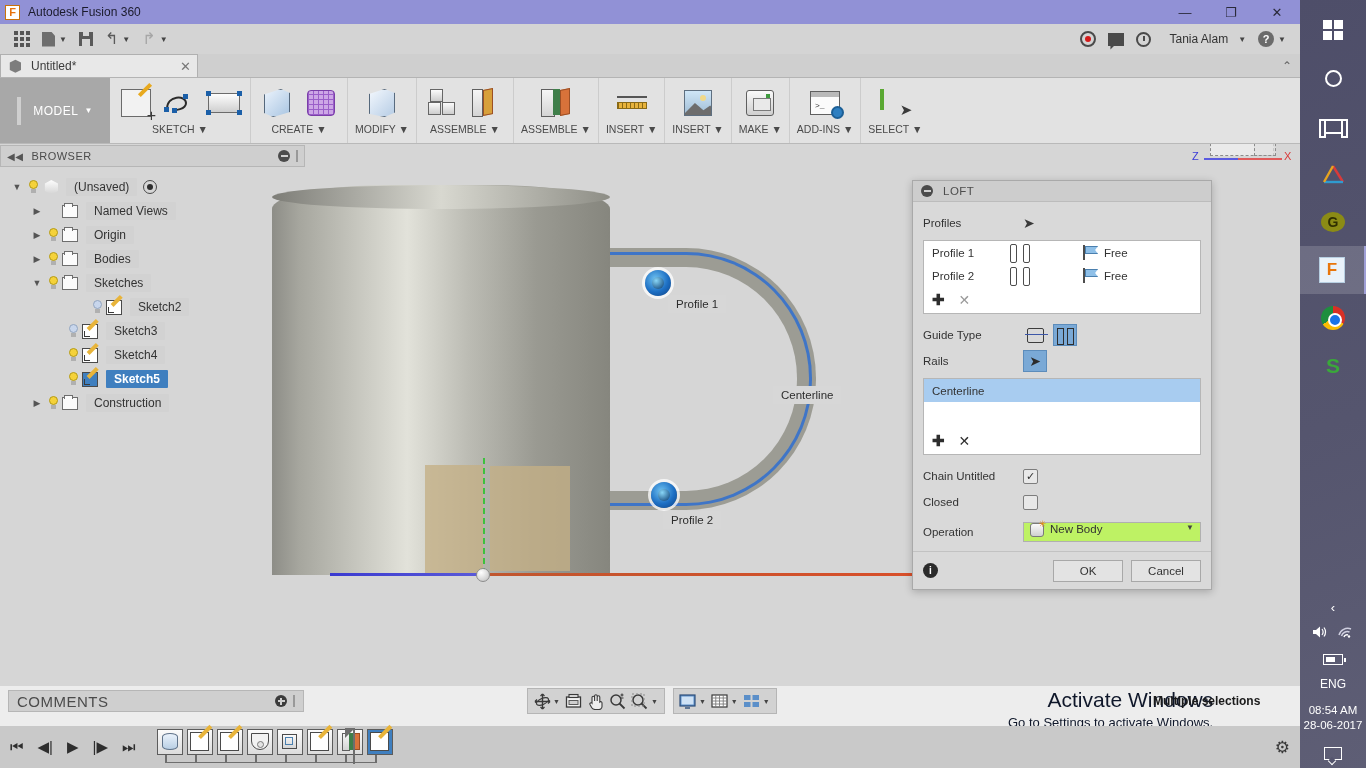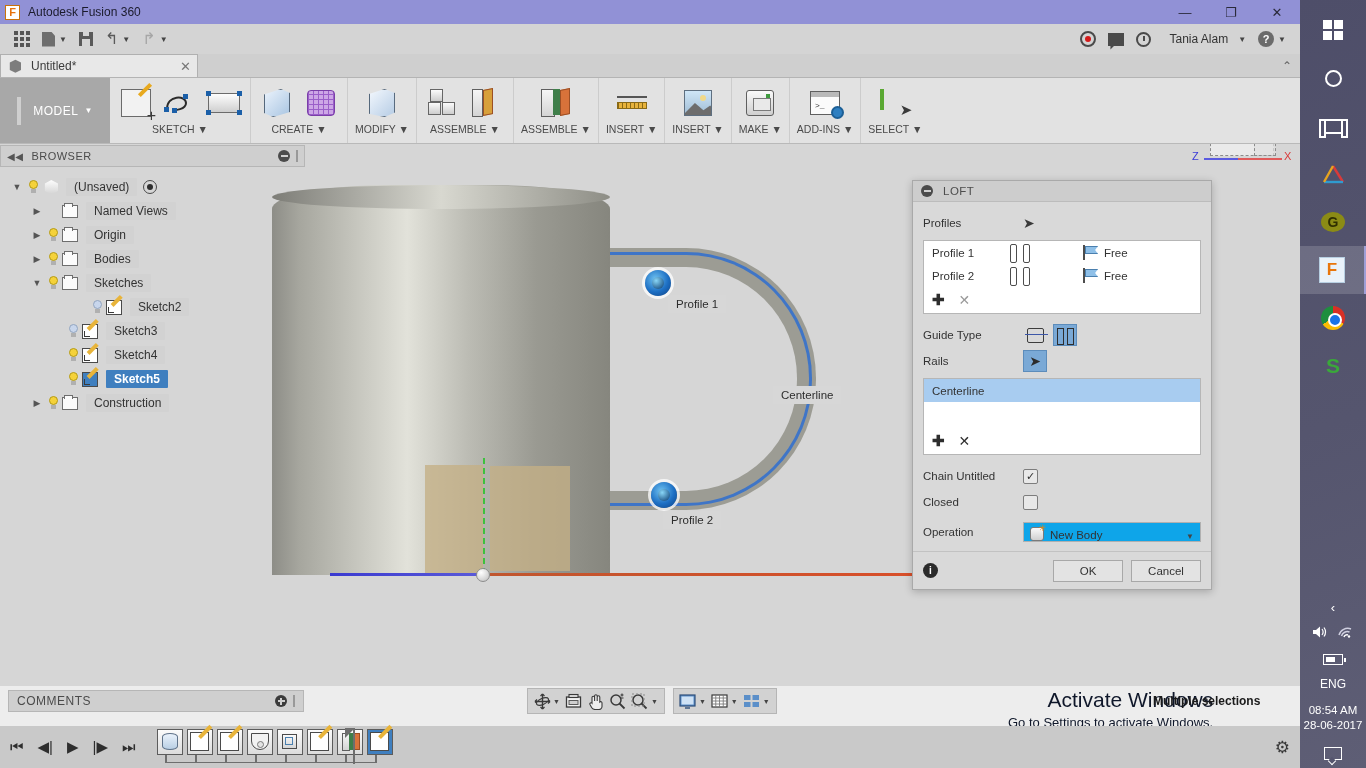--- a/index.html
+++ b/index.html
@@ -264,39 +264,39 @@
   .gt-btn.active { background: #7aa9d6; border: 1px solid #5c8cbb; }
   .gt-rails { width:17px;height:15px;border:1.4px solid #3d3d3d;border-radius:2px;position:relative; }
   .gt-rails::after{content:"";position:absolute;left:-3px;top:5px;width:23px;height:1.4px;background:#3d57a8;}
   .gt-center { width:17px;height:15px;position:relative; }
   .gt-center::before,.gt-center::after{content:"";position:absolute;top:0;width:5px;height:15px;border:1.4px solid #2e2e2e;}
   .gt-center::before{left:0;} .gt-center::after{right:0;}
   .rails-btn { width: 24px; height: 22px; background: #7aa9d6; border: 1px solid #5c8cbb;
                display:flex; align-items:center; justify-content:center; }
   .chk { width: 15px; height: 15px; background: #e8e8e8; border: 1.4px solid #7d7d7d; border-radius: 2px;
          display:flex; align-items:center; justify-content:center; font-size: 11px; color:#2e2e2e; }
-  .opsel { flex: 1; height: 20px; background: #0ea5e9; border: 1px solid #b0b0b0; display: flex;
-           align-items: flex-end; padding: 0 6px; font-size: 11.5px; color: #333; }
+  .opsel { flex: 1; height: 20px; background: #bef264; border: 1px solid #b0b0b0; display: flex;
+           align-items: flex-start; padding: 0 6px; font-size: 11.5px; color: #333; }
   .op-icon { width: 14px; height: 14px; background: linear-gradient(#fafafa,#d0d0d0); border: 1.2px solid #7a7a7a;
              border-radius: 3px; position: relative; margin-right: 6px; }
   .op-icon::after { content:"✳"; position:absolute; right:-3px; top:-5px; font-size:9px; color:#e8860c; }
   .opsel .cv { margin-left: auto; font-size: 8px; color: #444; }
   .loft-foot { border-top: 1px solid #c2c2c2; height: 38px; display: flex; align-items: center;
                padding: 0 10px; background: #d9d9d9; }
   .info-dot { width: 15px; height: 15px; border-radius: 50%; background: #2b2b2b; color: #fff;
               font-size: 10px; font-weight: bold; text-align: center; line-height: 15px; }
   .foot-btns { margin-left: auto; display: flex; gap: 8px; }
   .dlg-btn { width: 70px; height: 22px; background: #e3e3e3; border: 1px solid #a8a8a8;
              font-size: 11.5px; color: #333; display: flex; align-items: center; justify-content: center; }
 
   
   .comments {
     position: absolute; left: 8px; top: 690px; width: 296px; height: 22px;
     background: #cfcfcf; border: 1px solid #b6b6b6; display: flex; align-items: center; padding: 0 8px;
-    font-size: 12px; color: #4b4b4b; letter-spacing: .5px;
+    font-size: 15px; color: #4b4b4b; letter-spacing: .5px;
   }
   .plus-circle { width: 12px; height: 12px; border-radius: 50%; background: #3b3b3b; position: relative; margin-left: auto; }
   .plus-circle::after { content:""; position:absolute; left:2.5px; top:5px; width:7px; height:2px; background:#cfcfcf; }
   .plus-circle::before { content:""; position:absolute; left:5px; top:2.5px; width:2px; height:7px; background:#cfcfcf; }
 
   .navbar {
     position: absolute; left: 527px; top: 688px; height: 26px; display: flex; align-items: center; gap: 2px;
   }
   .navgrp { display: flex; align-items: center; background: #d2d2d2; border: 1px solid #b5b5b5; height: 26px; padding: 0 3px; }
   .navbtn { width: 22px; height: 22px; display: flex; align-items: center; justify-content: center; }

